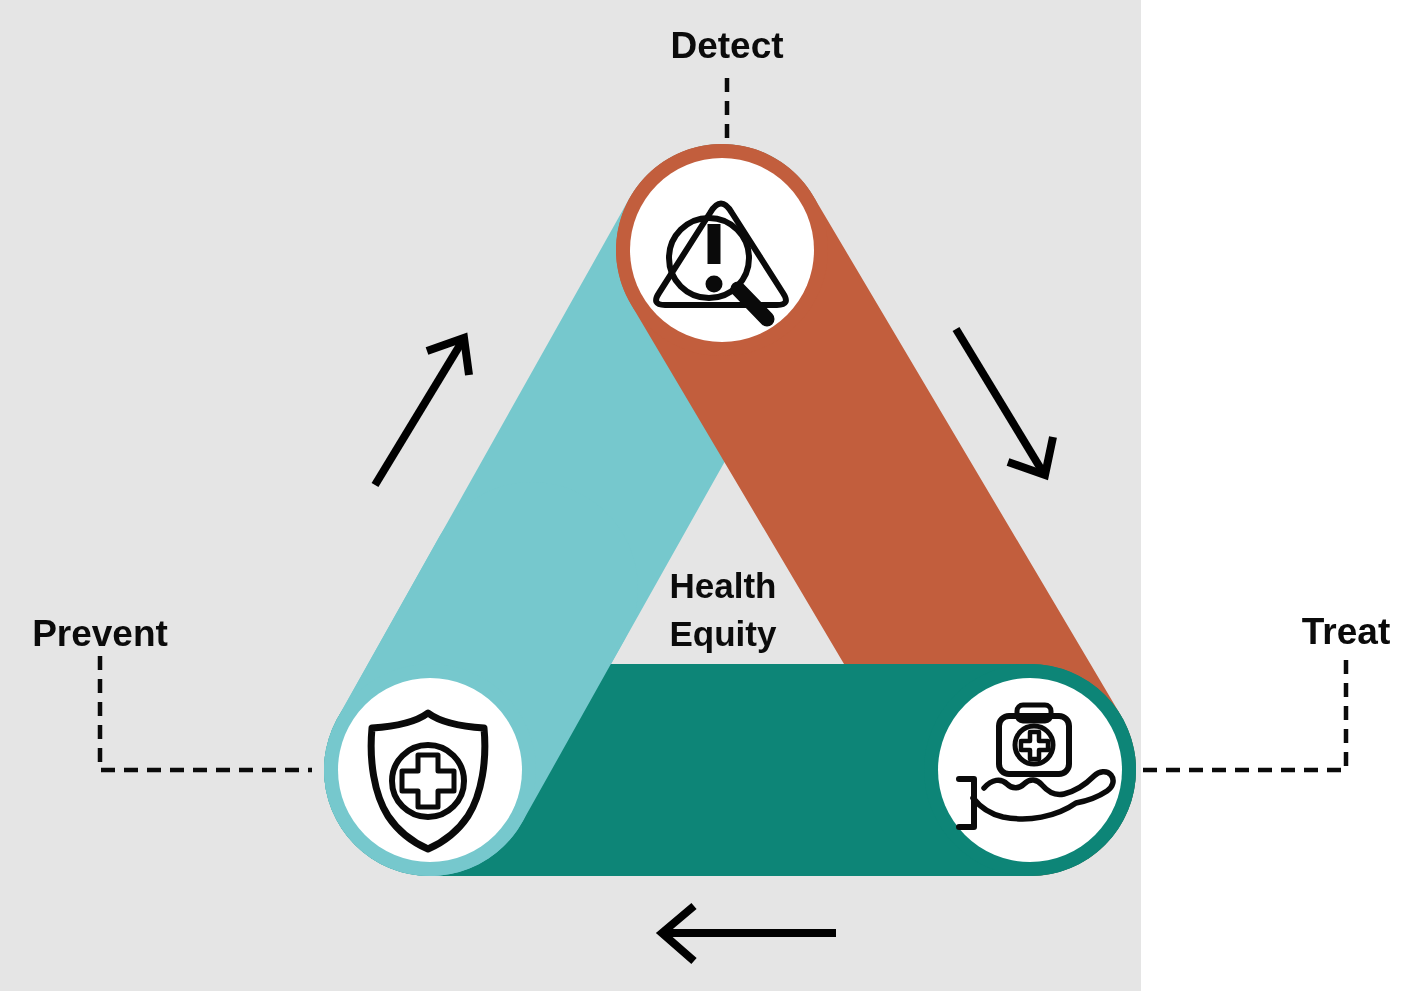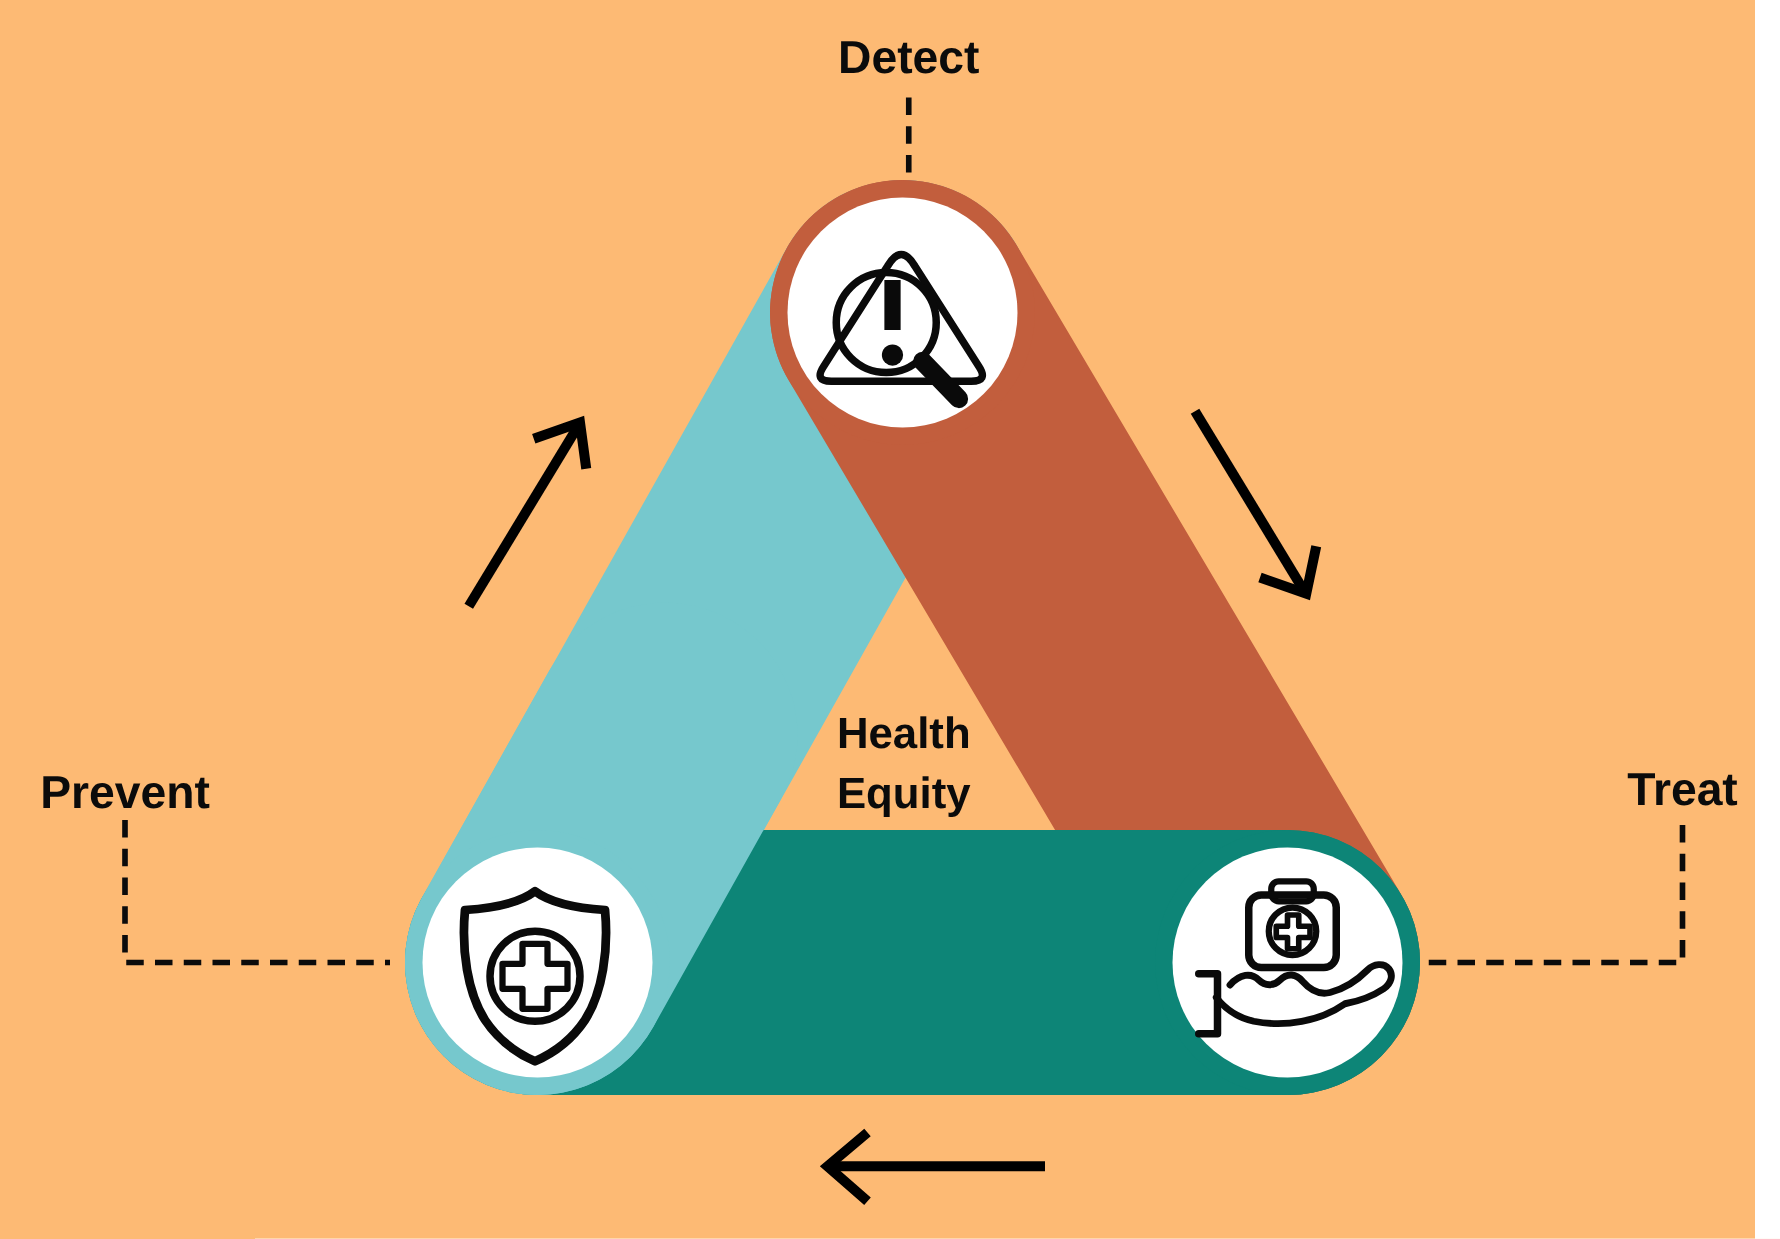--- a/index.html
+++ b/index.html
@@ -1,19 +1,19 @@
 <!DOCTYPE html>
 <html><head>
 <meta charset="utf-8">
 <style>
   html, body { margin: 0; padding: 0; background: #ffffff; }
   .stage {
     position: relative;
-    width: 1404px; height: 991px;
-    background: #fdba74;
+    width: 1141px; height: 991px;
+    background: #e5e5e5;
     font-family: "Liberation Sans", sans-serif;
   }
   svg { display: block; }
   text.lbl {
     font-family: "Liberation Sans", sans-serif;
     font-weight: bold;
     font-size: 37px;
     fill: #0b0b0b;
   }
   text.center-lbl {

